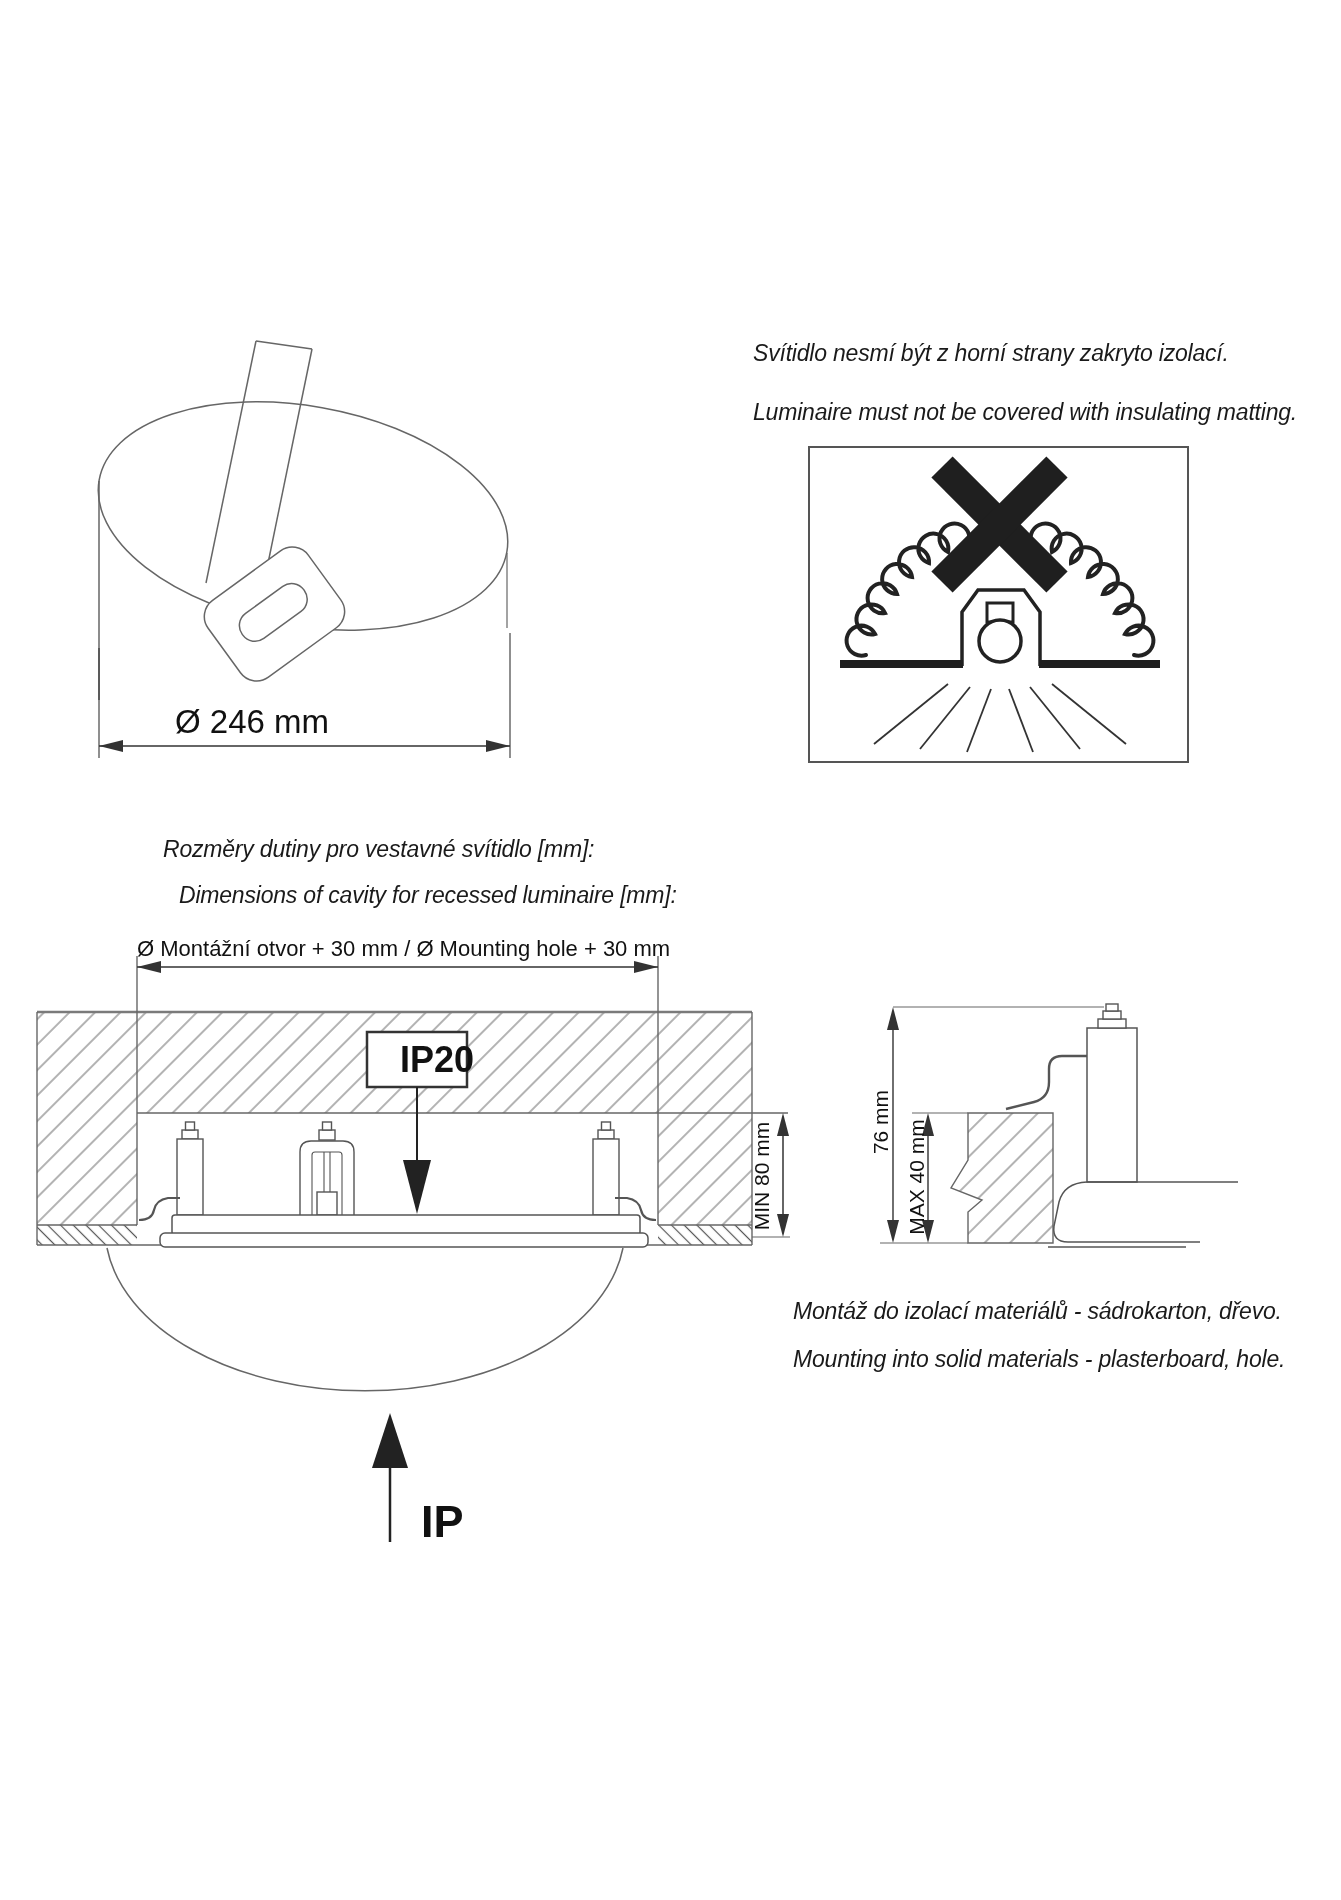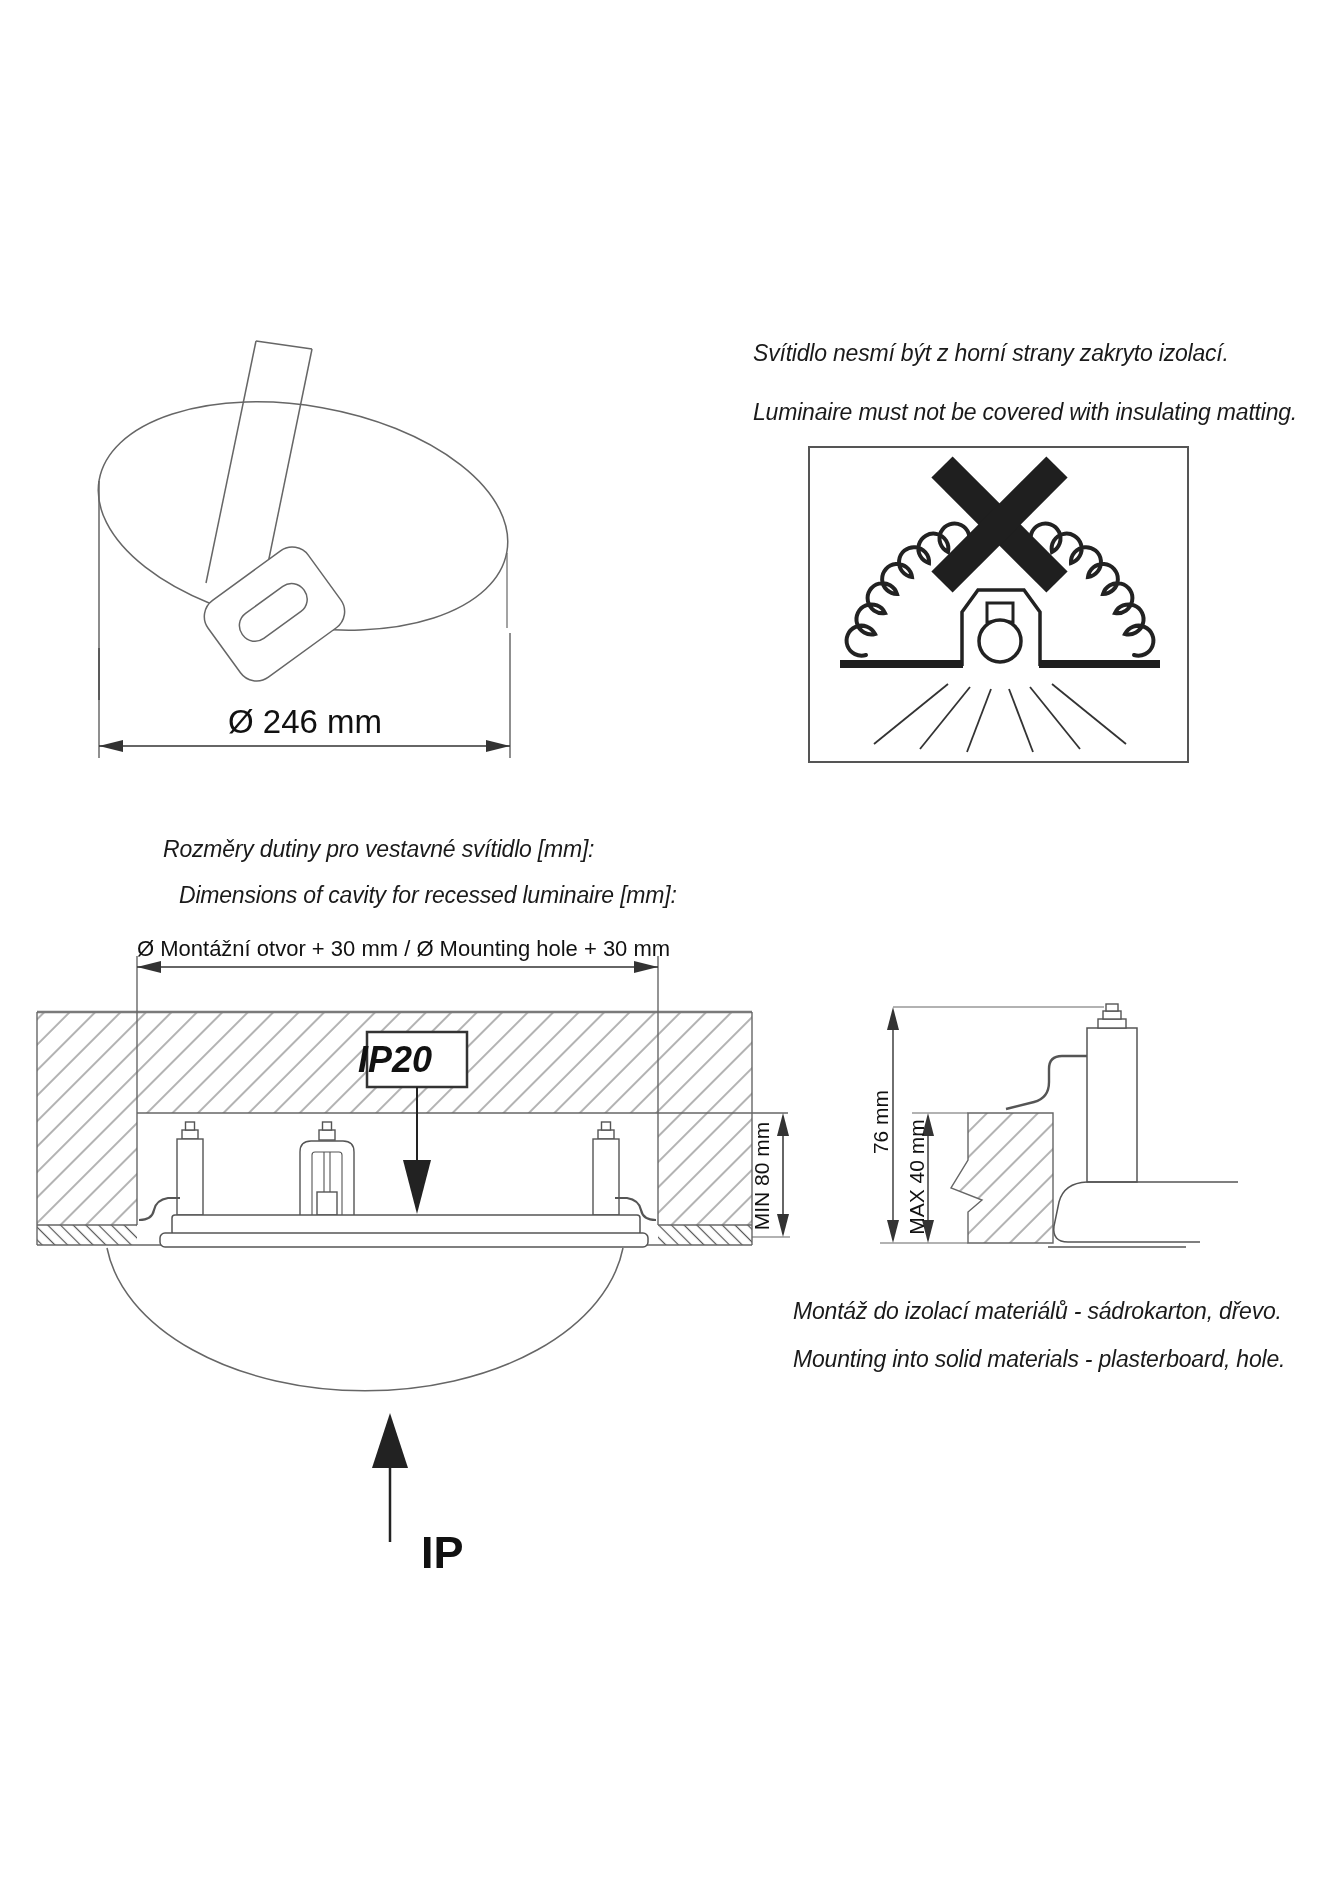--- a/index.html
+++ b/index.html
@@ -1,25 +1,25 @@
 <!DOCTYPE html>
 <html><head>
 <meta charset="utf-8">
 <style>
   html,body{margin:0;padding:0;background:#ffffff;}
   #page{position:relative;width:1341px;height:1900px;background:#fff;overflow:hidden;
         font-family:"Liberation Sans", sans-serif;color:#1a1a1a;}
   .abs{position:absolute;}
   .para{font-size:23px;letter-spacing:-0.2px;white-space:nowrap;color:#1a1a1a;font-style:italic;}
-  .dimtext{font-size:33px;text-align:center;color:#111;}
+  .dimtext{font-size:33px;color:#111;}
   .holelabel{font-size:22px;text-align:center;white-space:nowrap;color:#111;}
   .rot{position:absolute;font-size:21px;white-space:nowrap;color:#111;
        transform:translate(-50%,-50%) rotate(-90deg);}
   .ip20{font-size:36px;font-weight:bold;text-align:center;color:#111;}
-  .ipbig{font-size:45px;font-weight:bold;color:#111;margin-top:31px;}
+  .ipbig{font-size:45px;font-weight:bold;color:#111;}
   svg{position:absolute;overflow:visible;}
 </style>
 </head>
 <body>
 
 <div id="page">
 
   <svg class="abs" style="left:60px;top:330px;" width="470" height="440" viewBox="60 330 470 440">
 
     <ellipse cx="303" cy="516" rx="207" ry="110" transform="rotate(10 303 516)" fill="none" stroke="#666" stroke-width="1.5"></ellipse>
@@ -140,21 +140,21 @@
 
     <path d="M 783 1117 L 783 1233" stroke="#333" stroke-width="1.5" fill="none"></path>
     <polygon points="783,1113 777,1136 789,1136" fill="#333"></polygon>
     <polygon points="783,1237 777,1214 789,1214" fill="#333"></polygon>
 
     <path d="M 390 1462 L 390 1542" stroke="#222" stroke-width="2.5" fill="none"></path>
     <polygon points="372,1468 408,1468 390,1413" fill="#222"></polygon>
   </svg>
 
   <div class="abs holelabel" style="left:137px;top:936px;width:521px;">Ø Montážní otvor + 30 mm / Ø Mounting hole + 30 mm</div>
-  <div class="abs ip20" style="left:345px;top:1032px;width:100px;height:55px;line-height:55px;font-style:italic;">IP20</div>
+  <div class="abs ip20" style="left:387px;top:1032px;width:100px;height:55px;line-height:55px;">IP20</div>
   <div class="rot" style="left:762px;top:1176px;">MIN 80 mm</div>
   <div class="abs ipbig" style="left:421px;top:1496px;">IP</div>
 
   <svg class="abs" style="left:860px;top:975px;" width="410" height="290" viewBox="860 975 410 290">
     <defs>
       <pattern id="hC" patternUnits="userSpaceOnUse" width="18" height="18" patternTransform="rotate(45)">
         <path d="M9 -2 L9 20" stroke="#8a8a8a" stroke-width="1.3"></path>
       </pattern>
     </defs>
 

